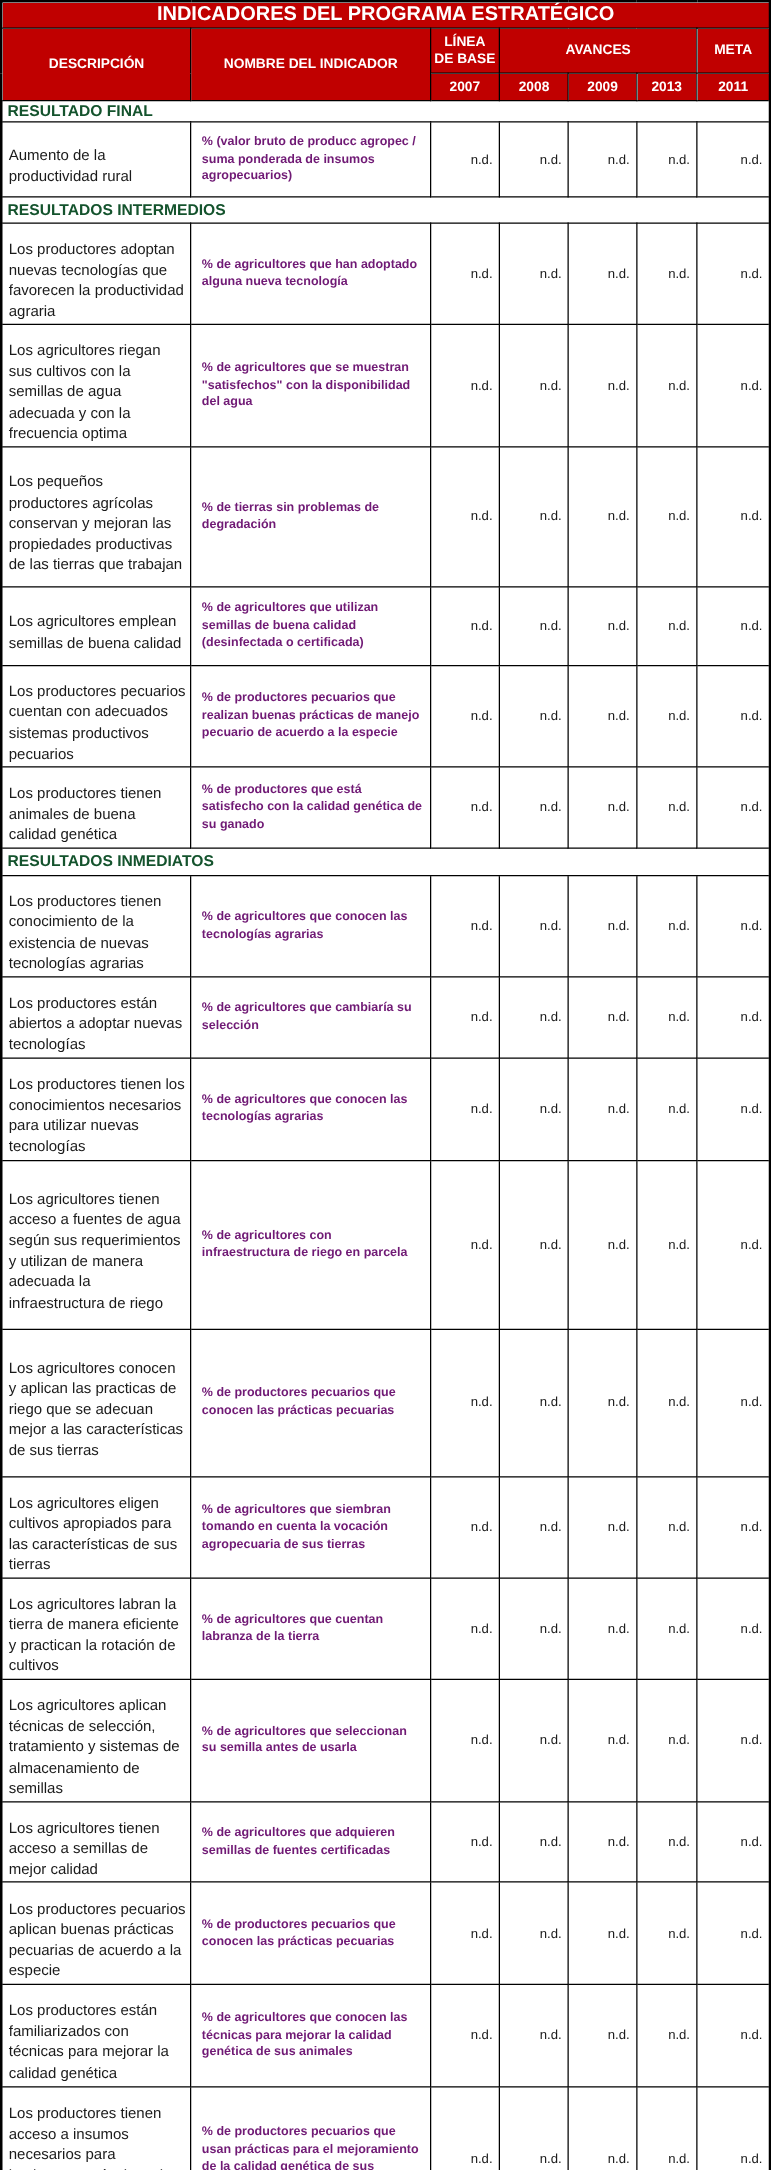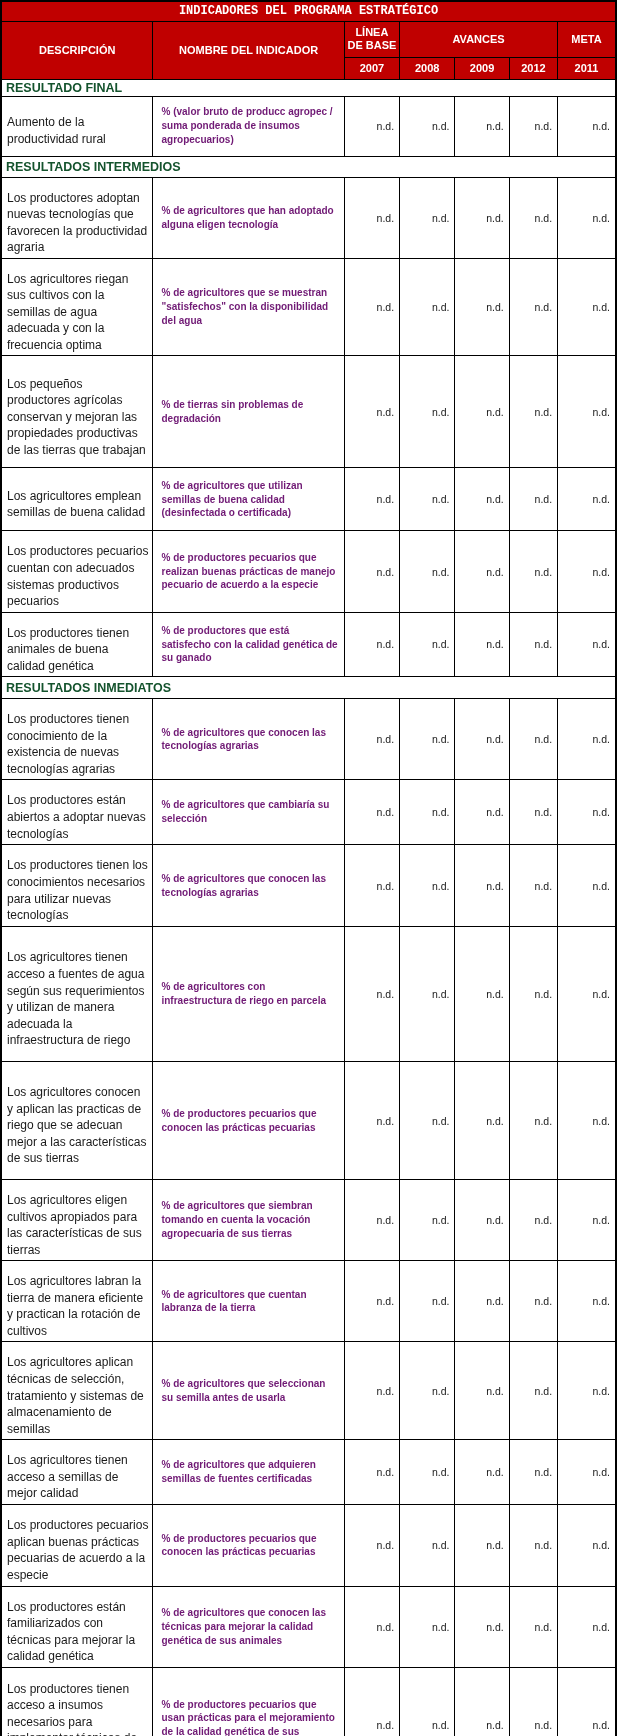--- a/index.html
+++ b/index.html
@@ -1,21 +1,21 @@
 <!DOCTYPE html>
 <html><head>
 <meta charset="utf-8">
 <style>
   * { box-sizing: border-box; }
   html, body { margin:0; padding:0; background:#ffffff; }
   body { width:617px; font-family:"Liberation Sans", sans-serif; }
   table { border-collapse:collapse; table-layout:fixed; width:617px; border:2px solid #000; }
   th, td { border:1px solid #000; vertical-align:middle; overflow:hidden; }
   thead th { background:#C00000; color:#ffffff; text-align:center; font-weight:bold; padding:1px 2px; }
-  tr.title-row th { font-size:12px; height:20px;font-family:Liberation Mono, monospace; }
+  tr.title-row th { font-size:16px; height:20px; }
   tr.hmain { height:36px; }
   tr.hmain th { font-size:11px; line-height:1.15; }
   tr.years th { font-size:11px; height:22px; }
   td.section-cell { font-weight:bold; font-size:12.5px; color:#14532d; padding:1px 4px; background:#fff; }
   td.desc { font-size:12px; line-height:1.38; padding:12px 4px 2px 5px; color:#1a1a1a;margin-left:44px; }
   td.ind  { font-size:10px; line-height:1.38; padding:2px 6px 2px 8px; color:#701a75;font-weight:bold; }
   td.val  { font-size:10.5px; text-align:right; padding:0 5px 0 0; color:#1a1a1a; }
 </style>
 </head>
 <body>
@@ -38,21 +38,21 @@
       <th rowspan="2">DESCRIPCIÓN</th>
       <th rowspan="2">NOMBRE DEL INDICADOR</th>
       <th>LÍNEA DE BASE</th>
       <th colspan="3">AVANCES</th>
       <th>META</th>
     </tr>
     <tr class="years">
       <th>2007</th>
       <th>2008</th>
       <th>2009</th>
-      <th>2012</th>
+      <th>2013</th>
       <th>2011</th>
     </tr>
   </thead>
   <tbody id="table-body">
       <tr style="height: 17px;">
         <td colspan="7" class="section-cell">RESULTADO FINAL</td>
       </tr>
       <tr style="height: 60px;">
         <td class="desc">Aumento de la productividad rural</td>
         <td class="ind">% (valor bruto de producc agropec / suma ponderada de insumos agropecuarios)</td>
@@ -60,21 +60,21 @@
         <td class="val">n.d.</td>
         <td class="val">n.d.</td>
         <td class="val">n.d.</td>
         <td class="val">n.d.</td>
       </tr>
       <tr style="height: 21px;">
         <td colspan="7" class="section-cell">RESULTADOS INTERMEDIOS</td>
       </tr>
       <tr style="height: 80px;">
         <td class="desc">Los productores adoptan nuevas tecnologías que favorecen la productividad agraria</td>
-        <td class="ind">% de agricultores que han adoptado alguna eligen tecnología</td>
+        <td class="ind">% de agricultores que han adoptado alguna nueva tecnología</td>
         <td class="val">n.d.</td>
         <td class="val">n.d.</td>
         <td class="val">n.d.</td>
         <td class="val">n.d.</td>
         <td class="val">n.d.</td>
       </tr>
       <tr style="height: 95px;">
         <td class="desc">Los agricultores riegan sus cultivos con la semillas de agua adecuada y con la frecuencia optima</td>
         <td class="ind">% de agricultores que se muestran "satisfechos" con la disponibilidad del agua</td>
         <td class="val">n.d.</td>

